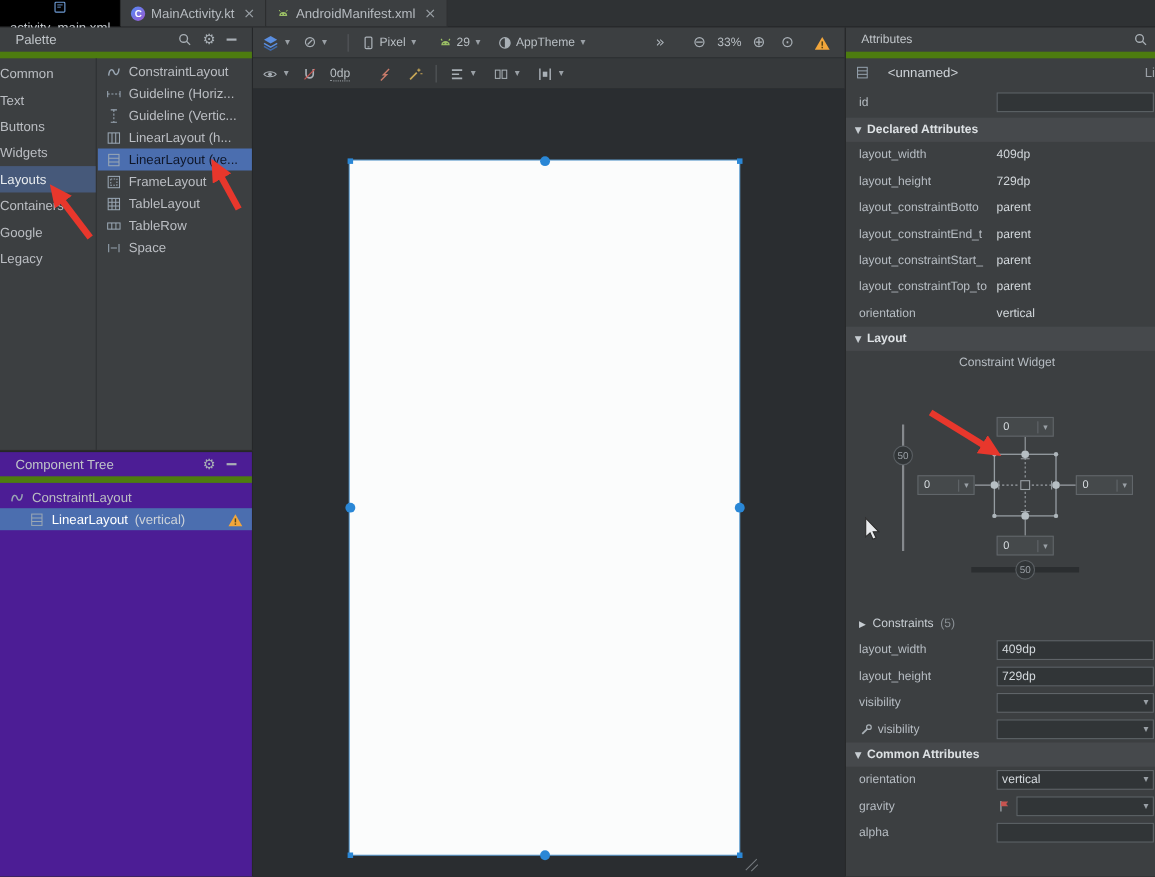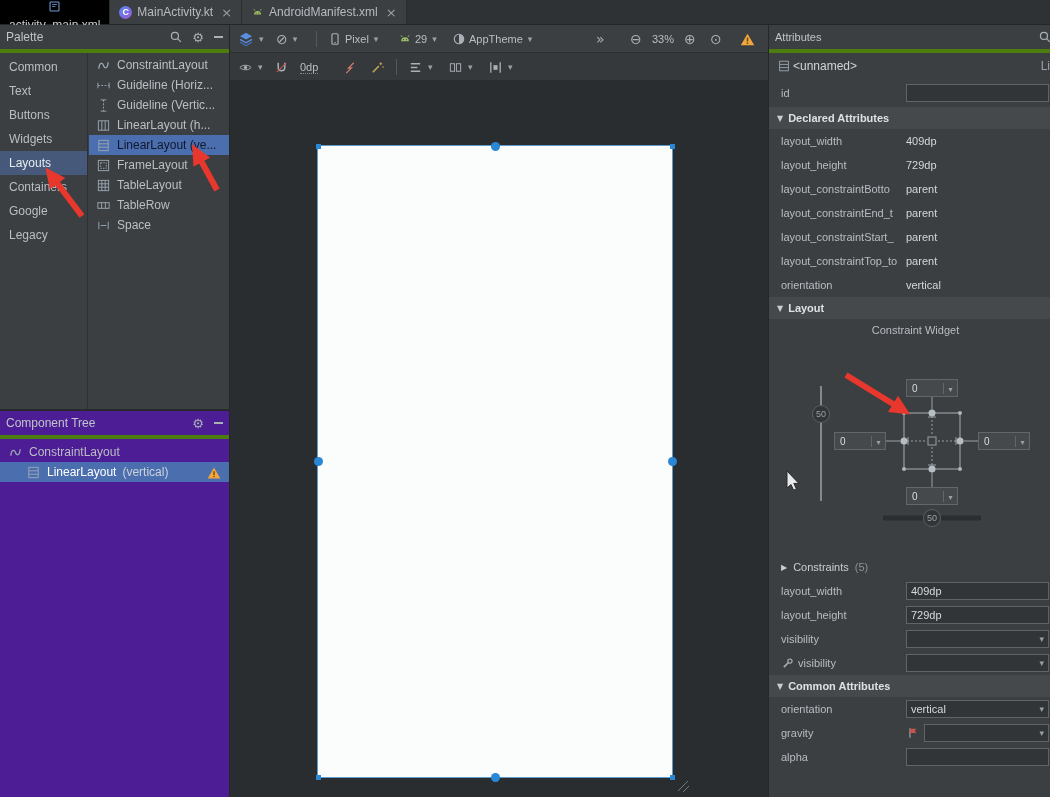--- a/index.html
+++ b/index.html
@@ -18,31 +18,31 @@
   .tab { display:flex; align-items:center; gap:5px; padding:0 9px;
     background:#3c3f41; border-right:1px solid #2b2d2e; color:#b6bbc0; }
   .tab.selected { background:#000000; color:#c6cbd0;flex-direction:column; }
   .tabclose { color:#9aa0a6; font-size:13px; margin-left:3px; line-height:1; }
   .kicon { width:13px; height:13px; border-radius:50%; flex:none;
     background:linear-gradient(135deg,#548af7,#9b59d0); color:#fff;
     font-size:9px; font-weight:bold; display:inline-flex; align-items:center; justify-content:center; }
 
   
   .panel-head { height:28px; display:flex; align-items:center;
-    padding:0 6px; color:#c0c5c9; border-bottom:4px solid #4d7c0f; }
+    padding:0 14px; color:#c0c5c9; border-bottom:6px solid #4d7c0f; }
   .panel-head .sp { flex:1; }
   .hicon { color:#a9b0b6; font-size:13px; margin-left:9px; line-height:1; }
   .hmin { display:inline-block; width:9px; height:2px; background:#a9b0b6; margin-left:10px; }
 
   
   .palette { position:absolute; left:0; top:25px; width:230px; height:384px;
     background:#3c3f41; border-right:1px solid #252729; }
   .pcats { position:absolute; left:0; top:28px; bottom:0; width:88px;
     border-right:1px solid #2e3133; padding-top:2px; }
-  .cat { height:24px; line-height:24px; padding-left:9px; }
+  .cat { height:24px; line-height:24px; }
   .cat.sel { background:#46597a; color:#e8ecef; }
   .pitems { position:absolute; left:89px; top:28px; right:0; bottom:0; padding-top:2px; }
   .pitem { height:20px; display:flex; align-items:center; gap:6px; padding-left:7px;
     white-space:nowrap; overflow:hidden; }
   .pitem.sel { background:#4b6eaf; color:#0f172a; }
 
   
   .ctree { position:absolute; left:0; top:410px; width:230px; height:387px;
     background:#4c1d95; border-right:1px solid #252729; border-top:1px solid #252729; }
   .crows { padding-top:3px; }
@@ -65,21 +65,21 @@
 
   .canvas { position:absolute; left:0; top:56px; right:0; bottom:0; overflow:hidden; }
   .artboard { position:absolute; left:88px; top:65px; width:354px; height:631px;
     background:#fbfcfc; box-shadow:0 0 0 1px #5f9ccc; }
   .h-dot { position:absolute; width:9px; height:9px; border-radius:50%; background:#2a87d6; }
   .h-sq  { position:absolute; width:5px; height:5px; background:#2a87d6; }
 
   
   .attrs { position:absolute; left:768px; top:25px; width:282px; height:772px;
     background:#3c3f41; border-left:1px solid #252729; overflow:hidden; font-size:11px; }
-  .comp-row { height:26px; display:flex; align-items:center; gap:2px; padding:0 0 0 8px;
+  .comp-row { height:26px; display:flex; align-items:center; gap:16px; padding:0 0 0 8px;
     color:#cfd4d9; font-size:12px; }
   .comp-type { margin-left:auto; color:#9aa0a6; }
   .idrow { position:relative; height:28px; display:flex; align-items:center; padding-left:12px; color:#b7bdc3; }
   .asec { height:22px; background:#46494c; display:flex; align-items:center; gap:5px;
     padding-left:8px; color:#dde1e4; font-weight:bold; }
   .tri { font-size:8px; color:#c7cdd2; }
   .arow { position:relative; height:24px; display:flex; align-items:center; padding-left:12px; color:#b7bdc3; }
   .arow .aval { position:absolute; left:137px; color:#d3d8dc; }
   .ainput { position:absolute; left:137px; top:3px; width:143px; height:18px;
     background:#313537; border:1px solid #5f6468; color:#d6dbdf; font-size:11px;

